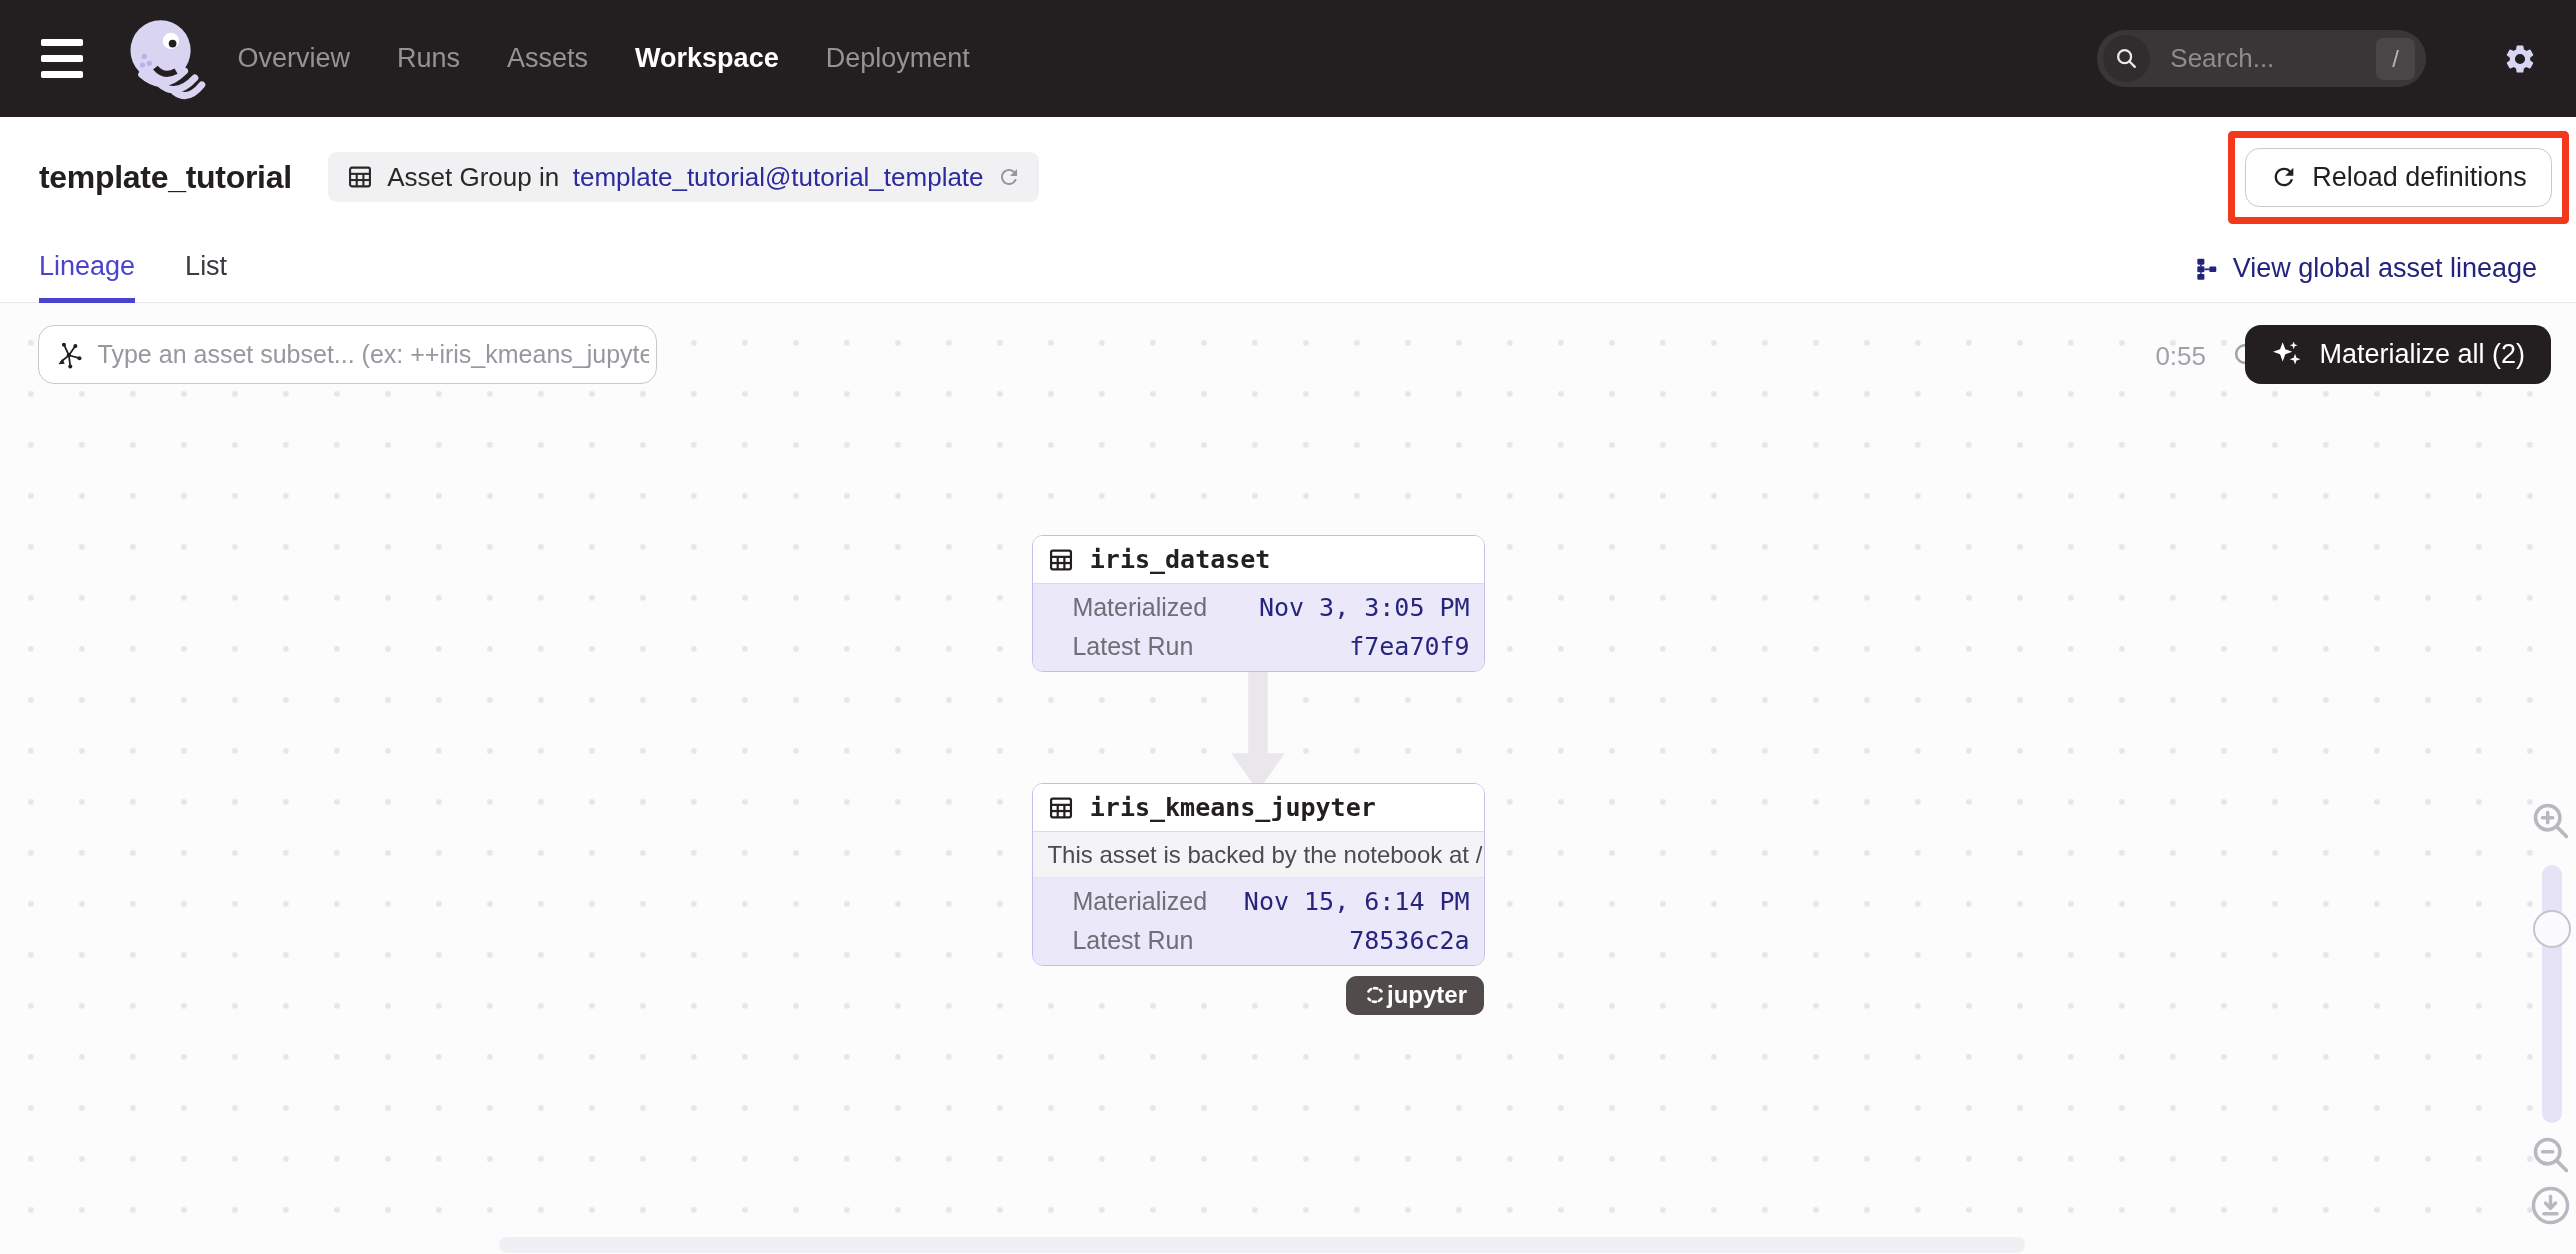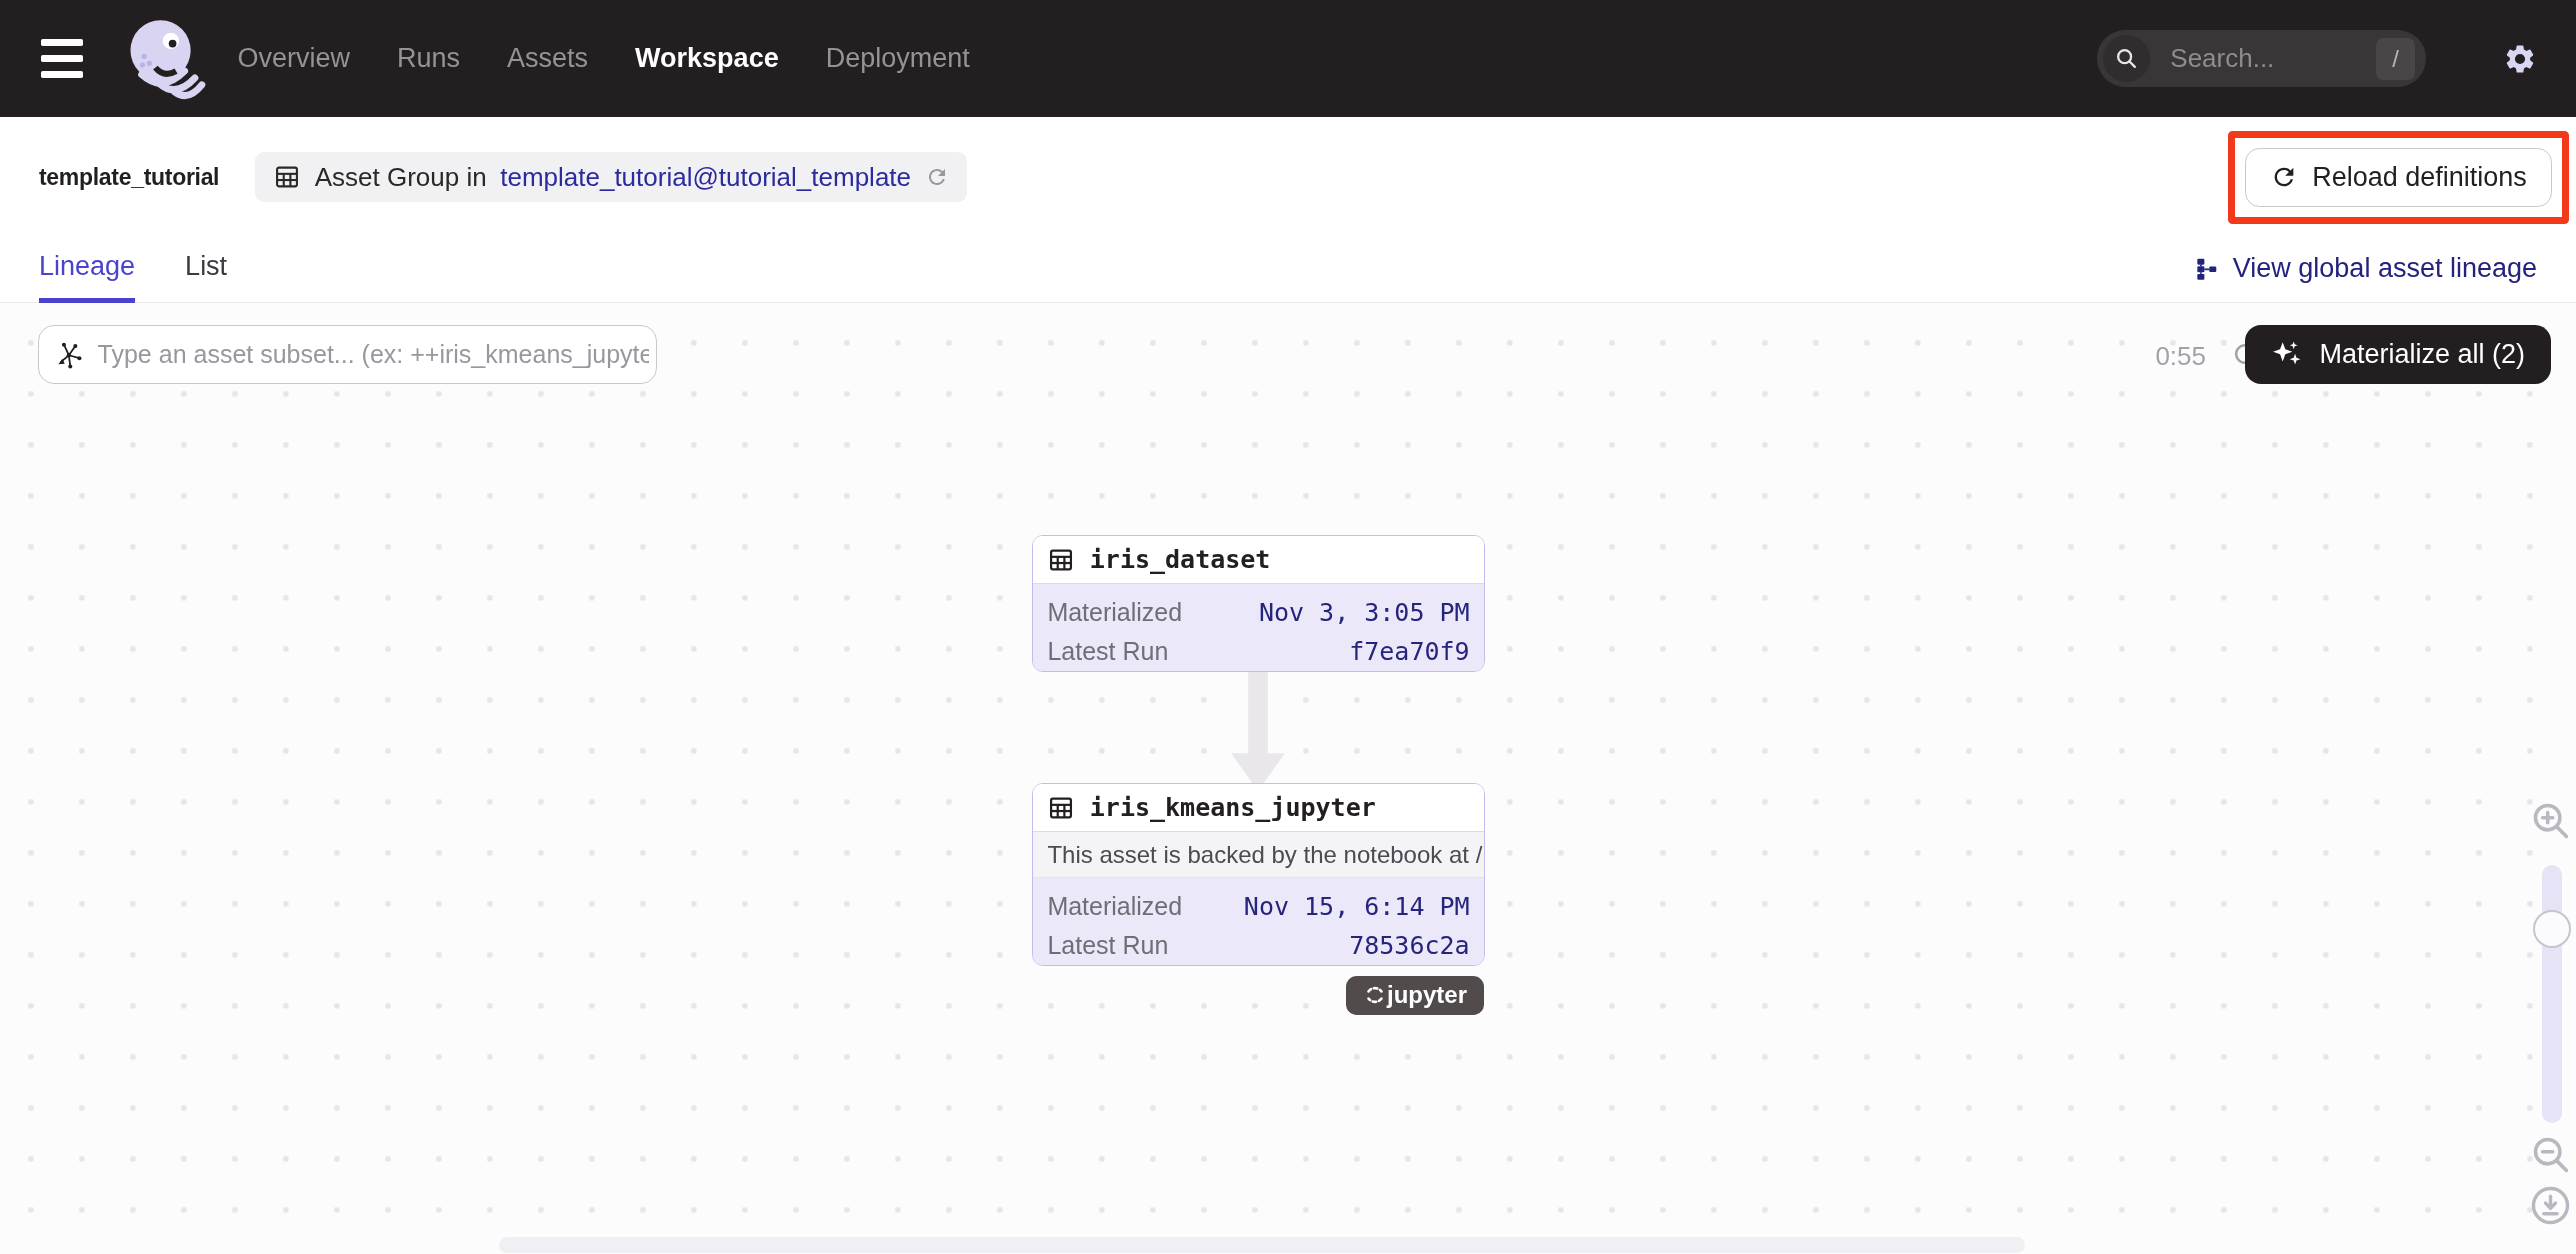--- a/index.html
+++ b/index.html
@@ -43,21 +43,21 @@
     width: 39px; height: 42px; background: #4a4647; border-radius: 7.2px;
     color: #b7b4b6; font-size: 24px; display: flex; align-items: center; justify-content: center;
   }
   .gear { margin-left: 77px; color: #d9d6f3; cursor: pointer; }
 
   
   .page-head {
     height: 115px; display: flex; align-items: center;
     padding: 5.4px 7.2px 0 39px;
   }
-  .page-title { font-size: 23px; font-weight: 700; color: #231f20; letter-spacing: -0.3px; }
+  .page-title { font-size: 32px; font-weight: 700; color: #231f20; letter-spacing: -0.3px; }
   .group-chip {
     margin-left: 36px; height: 50px; background: #f1f1f3; border-radius: 9px;
     display: flex; align-items: center; gap: 13.5px; padding: 0 18px;
     font-size: 26px; color: #2b2927;
   }
   .group-chip .chip-icon { color: #2b2927; }
   .group-link { color: #2b2a9e; cursor: pointer; }
   .chip-refresh { color: #99979e; cursor: pointer; }
   .reload-annotation {
     margin-left: auto; border: 7.2px solid #f2391b; border-radius: 4.5px; padding: 10px;
@@ -125,21 +125,21 @@
     font-family: "DejaVu Sans Mono", "Liberation Mono", monospace;
     font-size: 25px; font-weight: 600; color: #231f20;
   }
   .node-header .node-icon { color: #231f20; flex: none; }
   .node-desc {
     height: 46px; display: flex; align-items: center; padding: 0 14.4px;
     background: #f4f3f5; border-bottom: 1.8px solid #e5e3ea;
     font-size: 24px; color: #4c4a52; white-space: nowrap; overflow: hidden;
   }
   .node-body { background: #eae8f9; border-radius: 0 0 9px 9px; padding: 3.6px 14.4px 5.4px; }
-  .stat-row { height: 39px; display: flex; align-items: flex-end; justify-content: space-between; }
+  .stat-row { height: 39px; display: flex; align-items: center; justify-content: space-between; margin-left: 25px; }
   .stat-label { font-size: 25px; color: #6f6d75; }
   .stat-value {
     font-family: "DejaVu Sans Mono", "Liberation Mono", monospace;
     font-size: 25px; color: #26247c;
   }
   .kind-tag {
     position: absolute; right: 0; top: calc(100% + 10.8px);
     height: 39px; background: #514c4b; border-radius: 10.8px;
     display: flex; align-items: center; gap: 0; padding: 0 17px;
     color: #ffffff; font-size: 24px; font-weight: 700; cursor: pointer;

